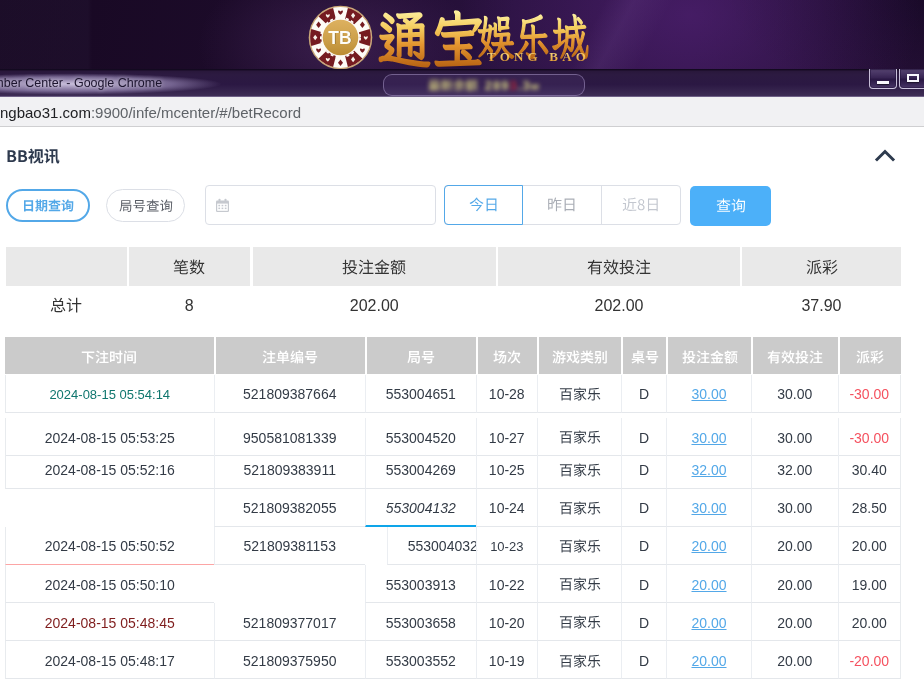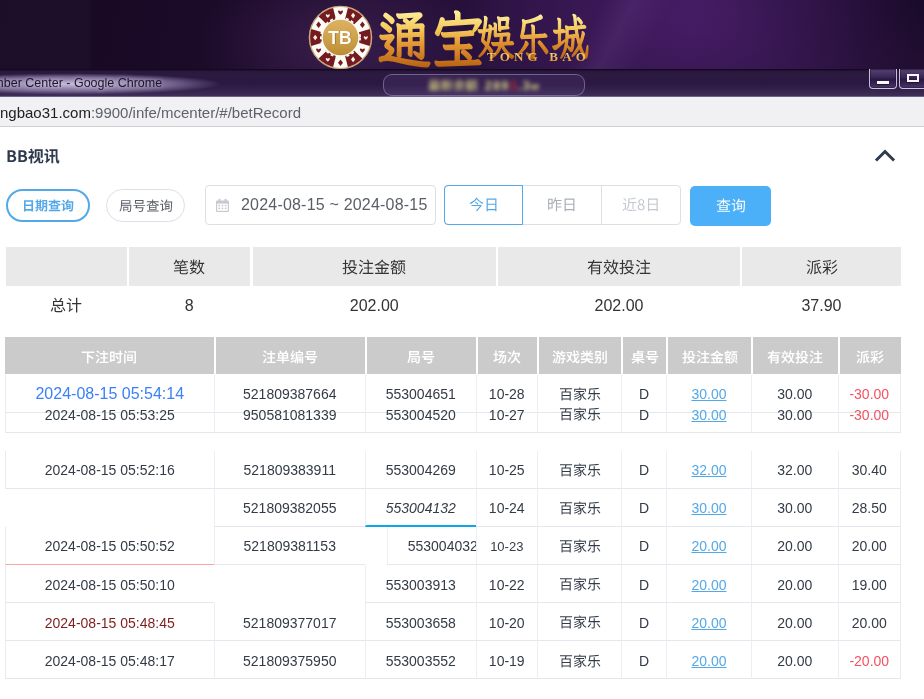--- a/index.html
+++ b/index.html
@@ -141,21 +141,20 @@
   <rect x="2.2" y="5.6" width="10.6" height="7.2" fill="#fff"></rect>
   <g fill="#c6c9cf">
    <rect x="3.4" y="6.8" width="1.7" height="1.5"></rect>
           <rect x="6.6" y="6.8" width="1.7" height="1.5"></rect>
           <rect x="9.8" y="6.8" width="1.7" height="1.5"></rect>
    <rect x="3.4" y="9.6" width="1.7" height="1.5"></rect>
           <rect x="6.6" y="9.6" width="1.7" height="1.5"></rect>
           <rect x="9.8" y="9.6" width="1.7" height="1.5"></rect>
   </g>
       </svg>
- <span style="font-size:16px;color:#5a5e66;margin-left:11px;letter-spacing:.2px">2024-08-15 ~ 2024-08-15</span>
 </div>
     <div class="abs" style="left:444px;top:58px;width:237px;height:40px;border:1px solid #dcdfe6;border-radius:4px;background:#fff"></div>
     <div class="abs" style="left:444px;top:58px;width:79px;height:40px;border:1px solid #53a8e8;border-radius:4px 0 0 4px;display:flex;align-items:center;justify-content:center">
       <svg width="30.0" height="15.4" viewBox="0 -13.20 30.0 15.45" style="display:block;">
         <path d="M2.4 -5.2H11.7V-4.1H2.4ZM5.9 -8.0 6.6 -8.7Q7.1 -8.3 7.7 -7.9Q8.2 -7.5 8.7 -7.1Q9.2 -6.6 9.5 -6.3L8.7 -5.5Q8.4 -5.8 7.9 -6.3Q7.4 -6.7 6.9 -7.2Q6.3 -7.6 5.9 -8.0ZM8.0 -12.1Q8.5 -11.4 9.3 -10.7Q10.0 -10.0 10.9 -9.3Q11.8 -8.7 12.7 -8.1Q13.6 -7.6 14.5 -7.2Q14.3 -7.1 14.2 -6.9Q14.0 -6.8 13.8 -6.6Q13.7 -6.4 13.6 -6.2Q12.8 -6.6 11.9 -7.2Q11.0 -7.8 10.1 -8.6Q9.2 -9.3 8.4 -10.0Q7.6 -10.8 7.0 -11.6ZM7.4 -12.7 8.5 -12.2Q7.7 -11.0 6.5 -9.8Q5.4 -8.7 4.1 -7.8Q2.8 -6.8 1.4 -6.1Q1.2 -6.4 1.0 -6.6Q0.8 -6.9 0.5 -7.1Q1.9 -7.7 3.2 -8.6Q4.5 -9.5 5.6 -10.5Q6.7 -11.6 7.4 -12.7ZM11.6 -5.2H11.8L12.0 -5.3L12.9 -4.9Q12.4 -4.2 11.8 -3.5Q11.2 -2.7 10.6 -1.9Q10.0 -1.1 9.3 -0.3Q8.7 0.5 8.1 1.2L6.9 0.7Q7.5 0.0 8.2 -0.8Q8.9 -1.6 9.5 -2.4Q10.1 -3.2 10.7 -3.9Q11.2 -4.6 11.6 -5.1Z M17.6 -11.6H27.5V1.0H26.3V-10.4H18.8V1.0H17.6ZM18.4 -6.4H26.8V-5.3H18.4ZM18.4 -1.1H26.8V0.1H18.4Z" fill="#53a8e8" transform="translate(0,0)"></path>
       </svg>
     </div>
     <div class="abs" style="left:523px;top:58px;width:79px;height:40px;border-right:1px solid #dcdfe6;display:flex;align-items:center;justify-content:center">
       <svg width="30.0" height="15.4" viewBox="0 -13.20 30.0 15.45" style="display:block;">
         <path d="M9.6 -7.0H14.1V-6.0H9.6ZM9.6 -3.7H14.3V-2.7H9.6ZM8.9 -9.9H10.0V1.2H8.9ZM8.0 -12.6 9.1 -12.4Q8.8 -11.2 8.4 -10.1Q8.0 -9.1 7.5 -8.1Q7.0 -7.1 6.5 -6.4Q6.4 -6.5 6.2 -6.7Q6.1 -6.8 5.9 -7.0Q5.7 -7.1 5.6 -7.2Q6.1 -7.9 6.6 -8.7Q7.0 -9.6 7.4 -10.6Q7.7 -11.6 8.0 -12.6ZM7.6 -10.2H14.5V-9.1H7.2ZM1.7 -11.4H5.6V-1.6H1.7V-2.6H4.5V-10.4H1.7ZM1.7 -7.1H5.0V-6.1H1.7ZM1.1 -11.4H2.2V-0.5H1.1Z M17.6 -11.6H27.5V1.0H26.3V-10.4H18.8V1.0H17.6ZM18.4 -6.4H26.8V-5.3H18.4ZM18.4 -1.1H26.8V0.1H18.4Z" fill="#a9adb5" transform="translate(0,0)"></path>
@@ -255,21 +254,21 @@
         </svg>
       </div>
       <div class="c p3" style="left:837.5px;width:63.5px;background:#cbcbcb;border-left:2px solid #fff;">
         <svg width="28.0" height="14.4" viewBox="0 -12.32 28.0 14.42" style="display:block;">
           <path d="M1.1 -10.6 1.9 -11.7Q2.3 -11.5 2.7 -11.2Q3.2 -10.9 3.6 -10.7Q4.1 -10.4 4.3 -10.2L3.6 -8.9Q3.3 -9.2 2.9 -9.5Q2.5 -9.8 2.0 -10.1Q1.5 -10.3 1.1 -10.6ZM0.4 -6.8 1.1 -7.9Q1.5 -7.7 2.0 -7.5Q2.4 -7.2 2.9 -7.0Q3.3 -6.7 3.6 -6.5L2.8 -5.2Q2.6 -5.5 2.2 -5.8Q1.8 -6.0 1.3 -6.3Q0.8 -6.6 0.4 -6.8ZM0.7 -0.0Q1.0 -0.6 1.4 -1.3Q1.8 -2.0 2.2 -2.8Q2.6 -3.7 3.0 -4.4L4.0 -3.4Q3.7 -2.7 3.3 -1.9Q2.9 -1.2 2.6 -0.4Q2.2 0.3 1.8 1.0ZM10.7 -7.5Q10.9 -6.0 11.3 -4.6Q11.6 -3.2 12.2 -2.1Q12.8 -1.0 13.7 -0.3Q13.6 -0.2 13.3 0.0Q13.1 0.3 13.0 0.5Q12.8 0.7 12.7 1.0Q11.7 0.1 11.1 -1.1Q10.4 -2.4 10.1 -4.0Q9.7 -5.6 9.5 -7.4ZM12.6 -6.2 13.6 -5.0Q13.0 -4.6 12.3 -4.1Q11.7 -3.6 11.2 -3.3L10.5 -4.1Q10.8 -4.4 11.2 -4.7Q11.6 -5.1 11.9 -5.5Q12.3 -5.8 12.6 -6.2ZM11.7 -11.8 12.9 -10.6Q11.9 -10.3 10.6 -10.0Q9.4 -9.7 8.0 -9.5Q6.7 -9.3 5.5 -9.2Q5.4 -9.4 5.3 -9.8Q5.2 -10.2 5.0 -10.4Q5.9 -10.5 6.8 -10.7Q7.8 -10.8 8.7 -11.0Q9.6 -11.2 10.3 -11.4Q11.1 -11.6 11.7 -11.8ZM5.0 -10.4H6.4V-6.9Q6.4 -6.0 6.3 -4.9Q6.3 -3.9 6.1 -2.8Q5.9 -1.7 5.6 -0.6Q5.2 0.4 4.7 1.3Q4.5 1.2 4.3 1.0Q4.1 0.9 3.9 0.8Q3.6 0.6 3.5 0.6Q4.0 -0.2 4.3 -1.2Q4.6 -2.2 4.8 -3.2Q4.9 -4.1 5.0 -5.1Q5.0 -6.1 5.0 -6.9ZM11.6 -9.1 12.8 -7.9Q12.1 -7.7 11.2 -7.5Q10.4 -7.3 9.5 -7.2Q8.7 -7.0 7.9 -6.9Q7.9 -7.2 7.7 -7.5Q7.6 -7.9 7.4 -8.1Q8.2 -8.2 8.9 -8.4Q9.7 -8.5 10.4 -8.7Q11.1 -8.9 11.6 -9.1ZM7.5 1.1 7.3 -0.2 7.8 -0.6 10.5 -1.7Q10.5 -1.4 10.6 -1.1Q10.7 -0.7 10.8 -0.5Q9.8 -0.1 9.2 0.2Q8.6 0.4 8.2 0.6Q7.9 0.8 7.7 0.9Q7.6 1.0 7.5 1.1ZM7.5 1.1Q7.4 0.9 7.3 0.7Q7.2 0.4 7.1 0.2Q7.0 -0.0 6.9 -0.2Q7.1 -0.3 7.3 -0.5Q7.4 -0.7 7.4 -1.1V-8.1H8.8V-0.1Q8.8 -0.1 8.6 0.0Q8.4 0.2 8.1 0.3Q7.9 0.5 7.7 0.7Q7.5 0.9 7.5 1.1Z M14.8 -5.4H21.9V-4.1H14.8ZM17.8 -6.7H19.2V1.2H17.8ZM17.8 -4.9 18.9 -4.2Q18.5 -3.4 17.9 -2.5Q17.3 -1.7 16.6 -0.9Q15.9 -0.2 15.2 0.3Q15.1 0.1 14.9 -0.1Q14.8 -0.3 14.6 -0.6Q14.4 -0.8 14.3 -1.0Q14.9 -1.4 15.6 -2.0Q16.3 -2.7 16.8 -3.4Q17.4 -4.2 17.8 -4.9ZM21.2 -11.7 22.1 -10.5Q21.4 -10.3 20.5 -10.1Q19.6 -9.9 18.6 -9.8Q17.7 -9.7 16.7 -9.6Q15.8 -9.5 14.9 -9.5Q14.9 -9.7 14.7 -10.1Q14.6 -10.4 14.5 -10.7Q15.4 -10.8 16.3 -10.9Q17.2 -11.0 18.1 -11.1Q19.0 -11.2 19.8 -11.4Q20.6 -11.6 21.2 -11.7ZM14.8 -8.6 15.9 -9.1Q16.3 -8.6 16.7 -8.0Q17.0 -7.4 17.2 -6.9L16.0 -6.3Q15.9 -6.8 15.5 -7.4Q15.2 -8.1 14.8 -8.6ZM17.3 -9.1 18.5 -9.4Q18.8 -9.0 19.1 -8.4Q19.3 -7.8 19.5 -7.3L18.2 -6.9Q18.1 -7.4 17.9 -8.0Q17.6 -8.6 17.3 -9.1ZM20.7 -9.4 22.1 -9.1Q21.9 -8.6 21.7 -8.1Q21.4 -7.6 21.1 -7.2Q20.9 -6.7 20.7 -6.4L19.5 -6.8Q19.7 -7.1 20.0 -7.6Q20.2 -8.1 20.4 -8.6Q20.5 -9.0 20.7 -9.4ZM25.6 -11.6 27.1 -11.0Q26.6 -10.4 25.9 -9.8Q25.3 -9.1 24.6 -8.6Q23.9 -8.1 23.2 -7.7Q23.0 -8.0 22.7 -8.3Q22.4 -8.6 22.1 -8.8Q22.7 -9.1 23.4 -9.6Q24.0 -10.0 24.6 -10.6Q25.2 -11.1 25.6 -11.6ZM25.9 -7.8 27.4 -7.2Q26.8 -6.5 26.2 -5.9Q25.5 -5.2 24.8 -4.7Q24.0 -4.2 23.3 -3.8Q23.1 -4.0 22.8 -4.3Q22.5 -4.7 22.2 -4.9Q22.9 -5.2 23.6 -5.7Q24.2 -6.1 24.9 -6.7Q25.5 -7.2 25.9 -7.8ZM26.2 -3.9 27.7 -3.3Q27.1 -2.3 26.3 -1.5Q25.5 -0.6 24.5 0.0Q23.6 0.7 22.5 1.2Q22.3 0.9 22.0 0.5Q21.7 0.2 21.4 -0.1Q22.4 -0.5 23.3 -1.0Q24.2 -1.6 25.0 -2.3Q25.7 -3.1 26.2 -3.9ZM18.5 -3.5 19.5 -4.3Q20.0 -4.0 20.4 -3.5Q20.9 -3.1 21.3 -2.7Q21.7 -2.2 21.9 -1.9L20.9 -0.9Q20.7 -1.2 20.3 -1.7Q19.9 -2.2 19.5 -2.6Q19.0 -3.1 18.5 -3.5Z" fill="#ffffff" transform="translate(0,0)"></path>
         </svg>
       </div>
     </div>
     <div class="abs" style="left:0;top:247.5px;width:924px;height:38.1px">
       <div class="c p2" style="left:5px;width:208.5px;border-bottom:1px solid #e4e7eb;border-left:1px solid #e8ebee;">
-        <span style="font-size:16px;color:#3b82f6">2024-08-15 05:54:14</span>
+        <span style="font-size:13px;color:#0f766e">2024-08-15 05:54:14</span>
       </div>
       <div class="c p2" style="left:213.5px;width:151.5px;border-bottom:1px solid #e4e7eb;border-left:1px solid #ebeef2;">
         <span style="font-size:14px;color:#333b46">521809387664</span>
       </div>
       <div class="c p2" style="left:365px;width:110.5px;border-bottom:1px solid #e4e7eb;border-left:1px solid #ebeef2;">
         <span style="font-size:14px;color:#333b46">553004651</span>
       </div>
       <div class="c p2" style="left:475.5px;width:61.5px;border-bottom:1px solid #e4e7eb;border-left:1px solid #ebeef2;">
         <span style="font-size:14px;color:#333b46">10-28</span>
       </div>
@@ -284,21 +283,21 @@
       <div class="c p2" style="left:666px;width:85px;border-bottom:1px solid #e4e7eb;border-left:1px solid #ebeef2;">
         <span style="font-size:14px;color:#53a8e8;text-decoration:underline">30.00</span>
       </div>
       <div class="c p2" style="left:751px;width:86.5px;border-bottom:1px solid #e4e7eb;border-left:1px solid #ebeef2;">
         <span style="font-size:14px;color:#333b46">30.00</span>
       </div>
       <div class="c p2" style="left:837.5px;width:63.5px;border-bottom:1px solid #e4e7eb;border-left:1px solid #ebeef2;border-right:1px solid #e8ebee;">
         <span style="font-size:14px;color:#f5515f">-30.00</span>
       </div>
     </div>
-    <div class="abs" style="left:0;top:268px;width:924px;height:38.1px">
+    <div class="abs" style="left:0;top:291px;width:924px;height:38.1px">
       <div class="c p2" style="left:5px;width:208.5px;border-bottom:1px solid #e4e7eb;border-left:1px solid #e8ebee;">
         <span style="font-size:14px;color:#333b46">2024-08-15 05:53:25</span>
       </div>
       <div class="c p2" style="left:213.5px;width:151.5px;border-bottom:1px solid #e4e7eb;border-left:1px solid #ebeef2;">
         <span style="font-size:14px;color:#333b46">950581081339</span>
       </div>
       <div class="c p2" style="left:365px;width:110.5px;border-bottom:1px solid #e4e7eb;border-left:1px solid #ebeef2;">
         <span style="font-size:14px;color:#333b46">553004520</span>
       </div>
       <div class="c p2" style="left:475.5px;width:61.5px;border-bottom:1px solid #e4e7eb;border-left:1px solid #ebeef2;">

